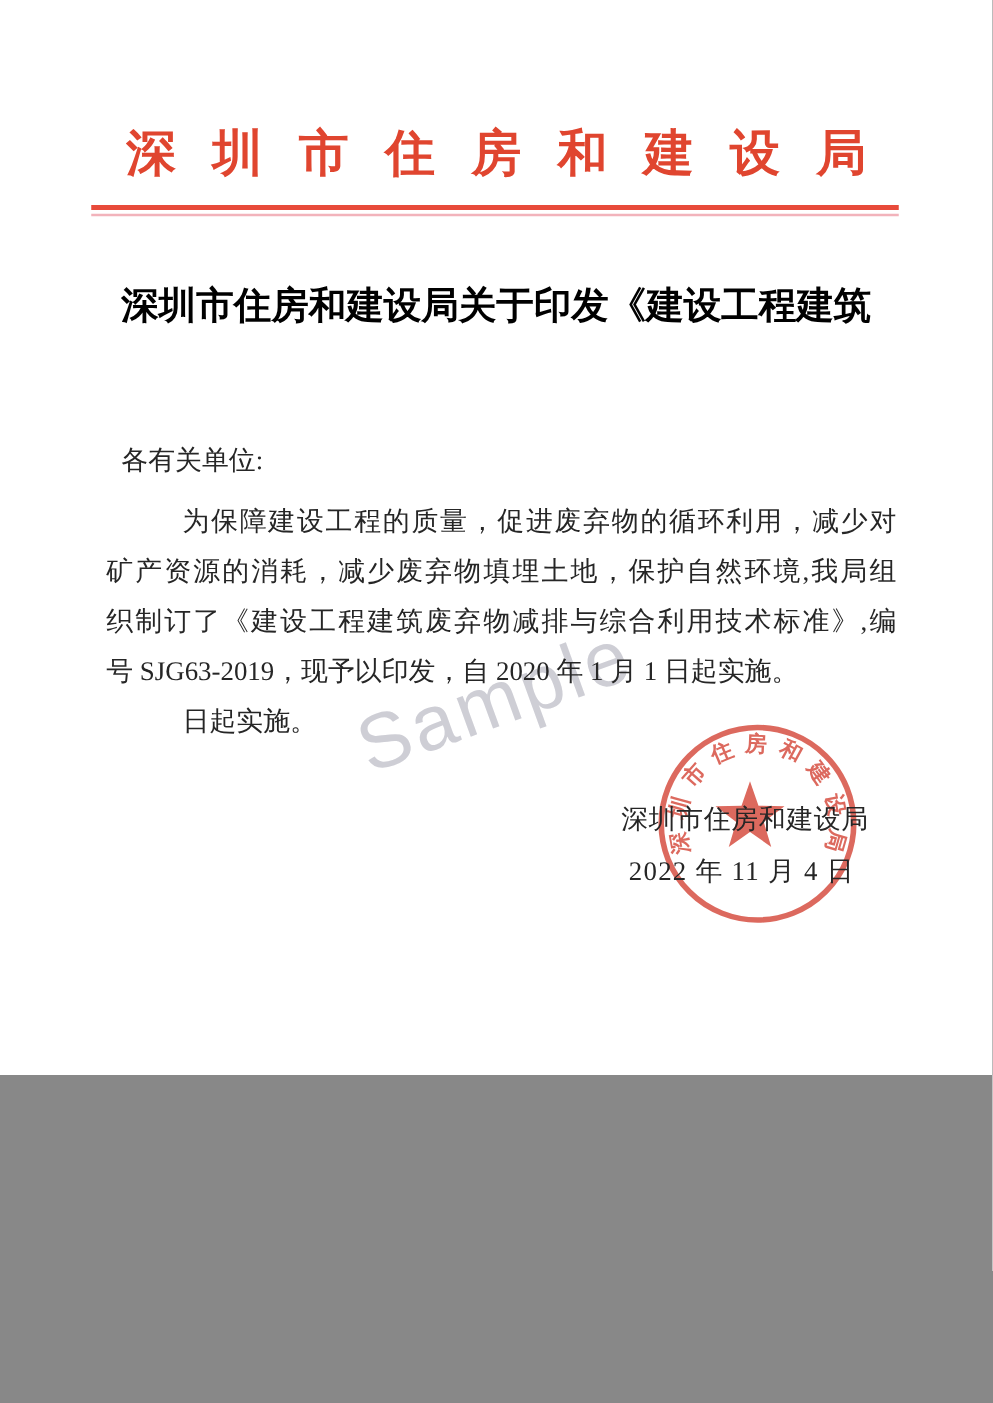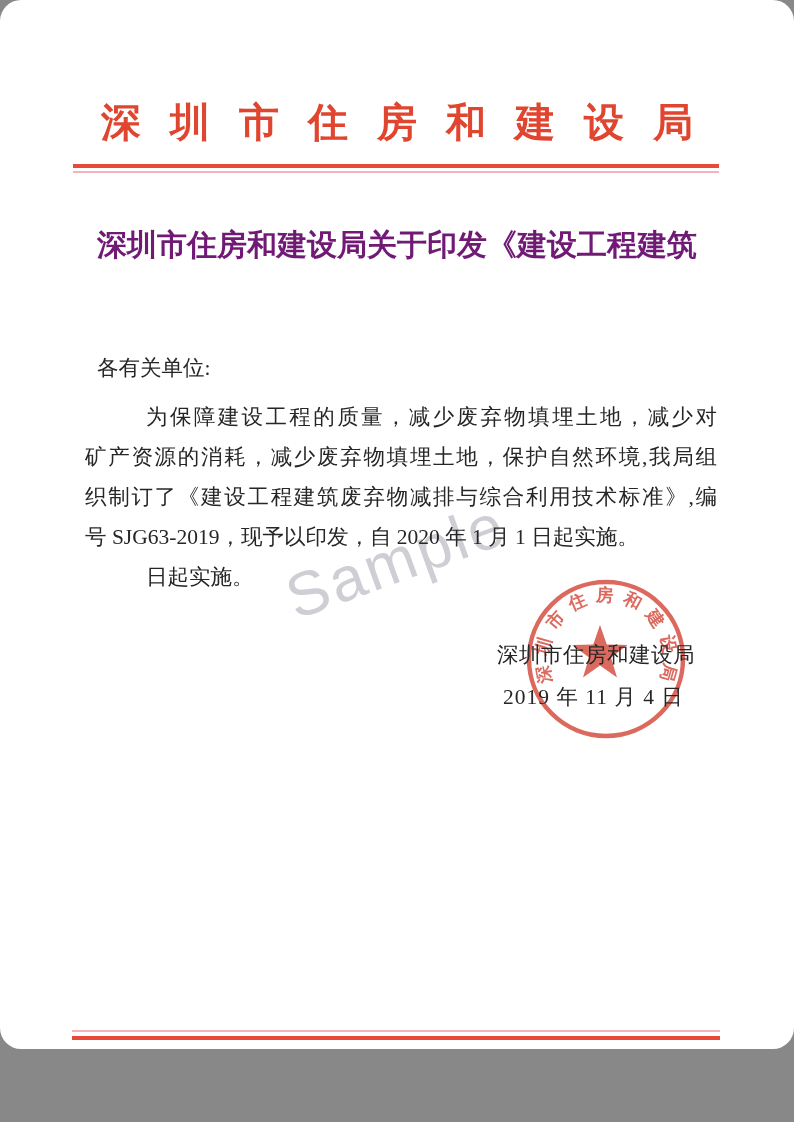--- a/index.html
+++ b/index.html
@@ -1,39 +1,38 @@
 <!DOCTYPE html>
 <html lang="zh"><head>
 <meta charset="utf-8">
 <style>
   html,body { margin:0; padding:0; background:#888; }
   .page {
-    position:relative; width:794px; height:1049px; margin:0 auto;
+    position:relative; width:794px; height:860px; margin:0 auto;
     background:#ffffff; overflow:hidden;
     font-family:"Liberation Serif","DejaVu Serif",serif;
     color:#262626;
-    border-radius:21px;
   }
   
   .org-name {
     position:absolute; top:95px; left:0; width:100%;
     box-sizing:border-box; padding-left:29px;      
     text-align:center; font-size:40px; font-weight:bold;
     letter-spacing:29px; color:#e0452f; z-index:3; white-space:nowrap;
   }
   .rule { position:absolute; left:73px; width:646px; z-index:3; }
   .rule-thick-top  { top:164px; height:4px;  background:#e84a3a; }
   .rule-thin-top   { top:171px; height:2px;  background:#f2b3bb; }
   .rule-thin-bot   { top:1030px; height:2px; background:#f2b3bb; left:72px; width:648px; }
   .rule-thick-bot  { top:1036px; height:4px; background:#e84a3a; left:72px; width:648px; }
   
   .doc-title {
     position:absolute; top:223px; left:57px; width:680px;
     text-align:center; font-size:30px; line-height:44px;
-    font-weight:bold; color:#701a75; z-index:3;
+    font-weight:bold; color:#000000; z-index:3;
   }
   
   .salutation {
     position:absolute; left:97px; top:349px;
     font-size:21.5px; line-height:38px; z-index:3;
   }
   .para {
     position:absolute; left:85px; top:397px; width:632px;
     font-size:21.5px; line-height:40px; z-index:3;
   }
@@ -64,39 +63,39 @@
   <div class="rule rule-thick-top"></div>
   <div class="rule rule-thin-top"></div>
 
   <div class="doc-title">
     <div>深圳市住房和建设局关于印发《建设工程建筑</div>
   </div>
 
   <div class="salutation">各有关单位:</div>
 
   <div class="para">
-    <div class="bline fill indent">为保障建设工程的质量，减少废弃物填埋土地，减少对</div>
+    <div class="bline fill indent">为保障建设工程的质量，促进废弃物的循环利用，减少对</div>
     <div class="bline fill">矿产资源的消耗，减少废弃物填埋土地，保护自然环境,我局组</div>
     <div class="bline fill">织制订了《建设工程建筑废弃物减排与综合利用技术标准》,编</div>
     <div class="bline plain">号 SJG63-2019，现予以印发，自 2020 年 1 月 1 日起实施。</div>
     <div class="bline plain indent">日起实施。</div>
   </div>
 
   <div class="watermark">Sample</div>
 
   <svg class="seal" viewBox="0 0 170 170" xmlns="http://www.w3.org/2000/svg">
     <defs>
       <path id="ringPath" d="M 32.4 107.5 A 58 58 0 1 1 137.6 107.5" fill="none"></path>
     </defs>
     <circle cx="85" cy="83" r="77" fill="none" stroke="#d85548" stroke-width="4.5"></circle>
     <polygon points="79,49 85.8,68.6 106.6,69 90,81.6 96,101.5 79,89.6 62,101.5 68,81.6 51.4,69 72.2,68.6" fill="#d85548"></polygon>
     <text font-size="17.5" fill="#d85548" letter-spacing="8.5" font-family="Liberation Serif, DejaVu Serif, serif" font-weight="bold">
       <textPath href="#ringPath" startOffset="2">深圳市住房和建设局</textPath>
     </text>
   </svg>
 
   <div class="sig-org">深圳市住房和建设局</div>
-  <div class="sig-date">2019 年 11 月 4 日</div>
+  <div class="sig-date">2022 年 11 月 4 日</div>
 
   <div class="rule rule-thin-bot"></div>
   <div class="rule rule-thick-bot"></div>
 
 </div>
 
 </body></html>

